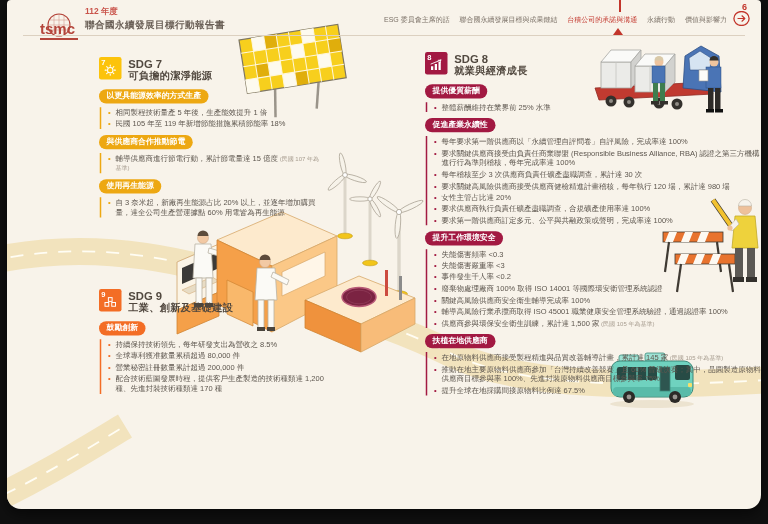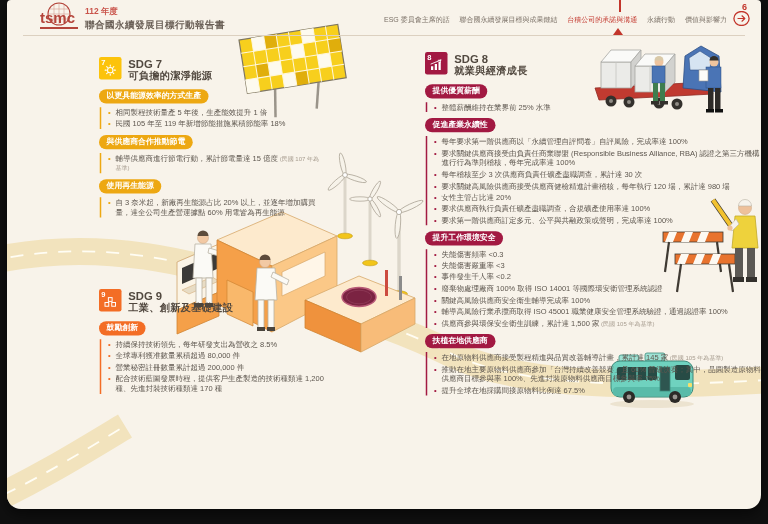--- a/index.html
+++ b/index.html
@@ -9,21 +9,21 @@
     font-family:"Liberation Sans","DejaVu Sans",sans-serif;
   }
   .page{
     position:absolute;left:7px;top:0;width:754px;height:509px;
     background:#f8f3ea;border-radius:4px 4px 14px 14px;
     box-shadow:0 5px 14px rgba(0,0,0,.55);overflow:hidden;
   }
   
   header{position:absolute;left:0;top:0;right:0;height:38px;z-index:3;}
   .divider{position:absolute;top:35px;left:16px;right:16px;height:1px;background:#dcd0c0;}
-  .logo{position:absolute;left:30px;top:1px;}
+  .logo{position:absolute;left:30px;top:12px;}
   .meta{position:absolute;left:78px;top:6px;transform:scale(.8);transform-origin:left top;white-space:nowrap;}
   .year{font-size:10.5px;font-weight:bold;color:#c9534a;margin-bottom:2px;}
   .rtitle{font-size:12px;font-weight:bold;color:#6a6057;letter-spacing:.5px;}
   .nav{position:absolute;right:34px;top:15px;transform:scale(.7);transform-origin:right top;
        display:flex;gap:14px;white-space:nowrap;font-size:10px;color:#7a7066;}
   .nav-item{cursor:pointer;}
   .nav-item.active{color:#c2352b;}
   .pagenum{position:absolute;right:14px;top:2px;font-size:9px;font-weight:bold;color:#c2352b;}
   .jump{position:absolute;right:10px;top:11px;width:18px;height:15px;cursor:pointer;}
   .ind-line{position:absolute;left:612px;top:0;height:12px;width:0;border-left:2px dashed #c2352b;}

